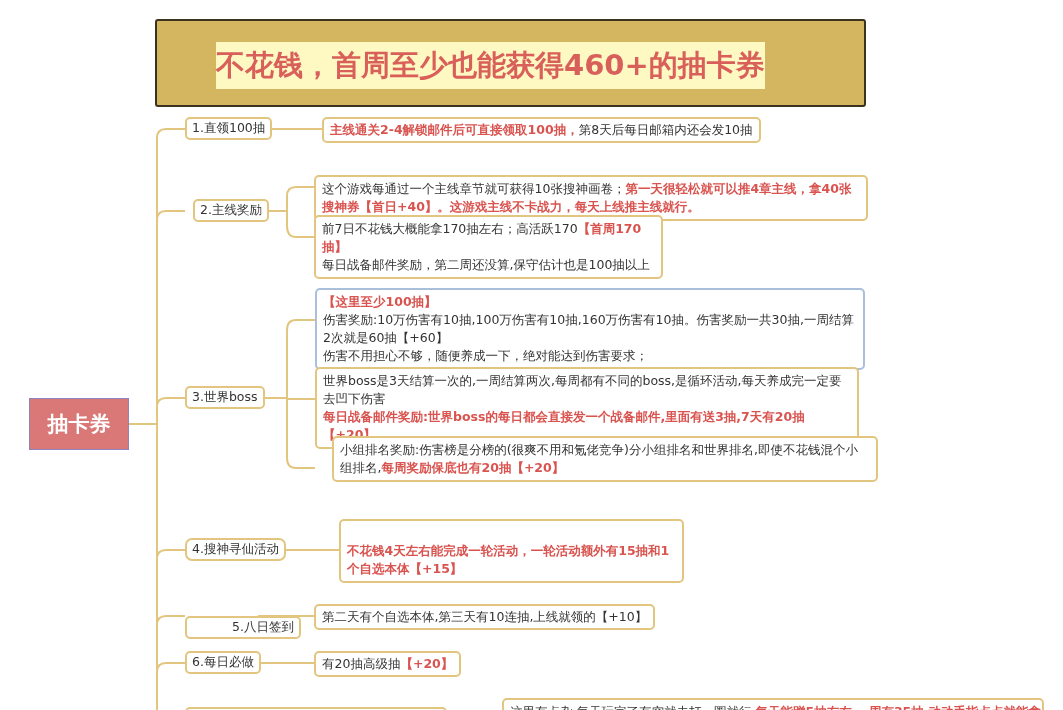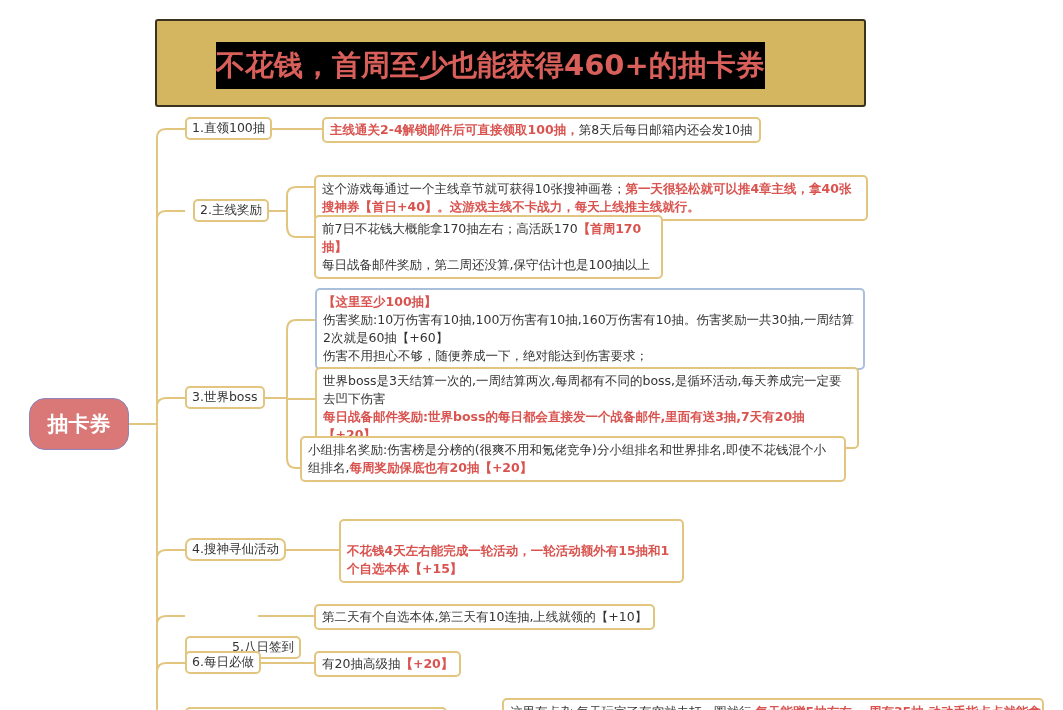--- a/index.html
+++ b/index.html
@@ -1,24 +1,24 @@
 <!DOCTYPE html>
 <html><head>
 <meta charset="utf-8">
 <style>
   html, body { margin:0; padding:0; background:#ffffff; }
   body { width:1063px; height:710px; overflow:hidden; position:relative;
          font-family:"DejaVu Sans","Liberation Sans",sans-serif; color:#333; }
   .title-box { position:absolute; left:155px; top:19px; width:711px; height:88px;
                background:#d4b560; border:2px solid #3a3320; border-radius:3px; box-sizing:border-box; }
-  .title-inner { position:absolute; left:59px; top:21px; height:47px; padding:0 0; background:#000000;
+  .title-inner { position:absolute; left:59px; top:21px; height:47px; padding:0 0; background:#fef9c3;
                  display:flex; align-items:center; }
   .title-text { font-size:29px; font-weight:bold; color:#d9605a; white-space:nowrap; letter-spacing:0px; }
   .root { position:absolute; left:29px; top:398px; width:100px; height:52px; background:#d97876;
-          border:1px solid #8a84c0; border-radius:16px; box-sizing:border-box;
+          border:1px solid #8a84c0; border-radius:0; box-sizing:border-box;
           display:flex; align-items:center; justify-content:center; }
   .root span { color:#fff; font-size:21px; font-weight:bold; }
   .node { position:absolute; background:#fff; border:2px solid #e2c680; border-radius:5px; box-sizing:border-box;
           font-size:12.5px; line-height:18px; padding:3px 6px; white-space:nowrap; color:#333; }
   .branch { display:flex; align-items:flex-start; height:23px; padding:0 5px; }
   .leaf { white-space:normal; }
   .red { color:#d9534f; font-weight:bold; }
   .sel { border-color:#a9bfdc; }
   svg.lines { position:absolute; left:0; top:0; }
 </style>
@@ -83,33 +83,33 @@
 </div>
 <div class="node leaf sel" style="left:315px; top:280px; width:550px;margin-top:8px;">
   <span class="red">【这里至少100抽】</span><br>
   <span>伤害奖励:10万伤害有10抽,100万伤害有10抽,160万伤害有10抽。伤害奖励一共30抽,一周结算2次就是60抽【+60】</span><br>
   <span>伤害不用担心不够，随便养成一下，绝对能达到伤害要求；</span>
 </div>
 <div class="node leaf" style="left:315px; top:367px; width:544px;">
   <span>世界boss是3天结算一次的,一周结算两次,每周都有不同的boss,是循环活动,每天养成完一定要去凹下伤害</span><br>
   <span class="red">每日战备邮件奖励:世界boss的每日都会直接发一个战备邮件,里面有送3抽,7天有20抽【+20】</span>
 </div>
-<div class="node leaf" style="left:300px; top:436px; width:546px;">
+<div class="node leaf" style="left:332px; top:436px; width:546px;">
   <span>小组排名奖励:伤害榜是分榜的(很爽不用和氪佬竞争)分小组排名和世界排名,即使不花钱混个小组排名,</span><span class="red">每周奖励保底也有20抽【+20】</span><br>
 </div>
 
 <div class="node branch" style="left:185px; top:538px;border-radius:7px;">
   <span>4.搜神寻仙活动</span>
 </div>
 <div class="node leaf" style="left:339px; top:519px; width:345px;">
   <br>
   <span class="red">不花钱4天左右能完成一轮活动，一轮活动额外有15抽和1个自选本体【+15】</span>
 </div>
 
-<div class="node branch" style="left:185px; top:636px;padding-left:45px;">
+<div class="node branch" style="left:185px; top:616px;padding-left:45px;">
   <span>5.八日签到</span>
 </div>
 <div class="node" style="left:314px; top:604px; padding:2px 6px;">
   <span>第二天有个自选本体,第三天有10连抽,上线就领的【+10】</span>
 </div>
 
 <div class="node branch" style="left:185px; top:651px;">
   <span>6.每日必做</span>
 </div>
 <div class="node" style="left:314px; top:651px; padding:2px 6px;">

